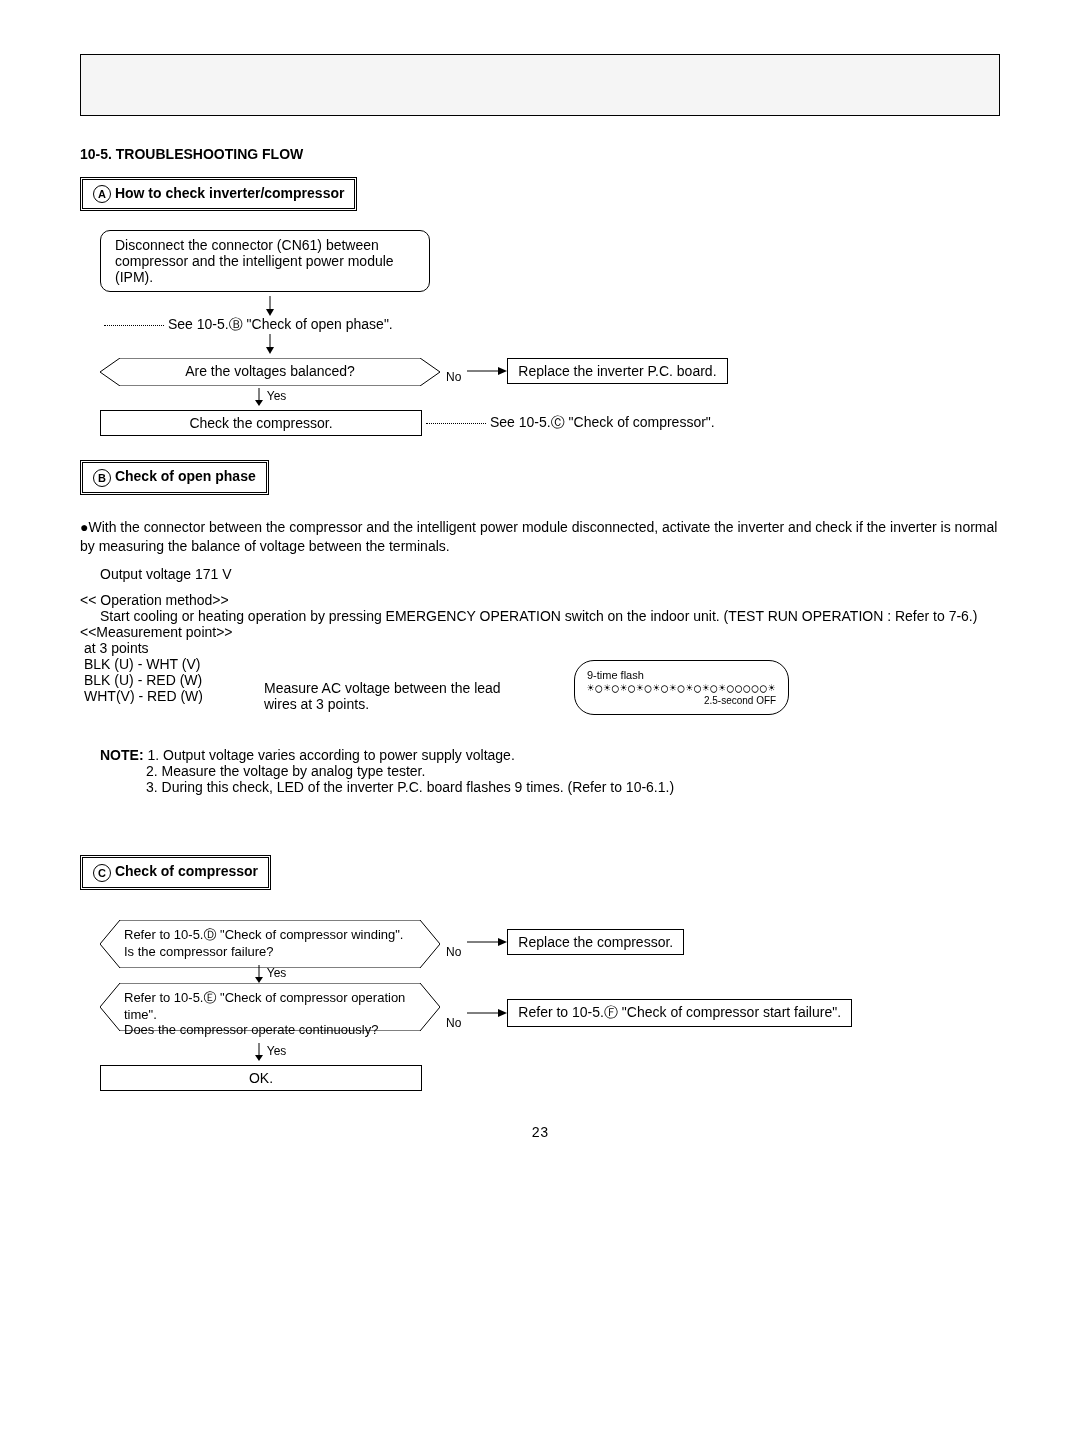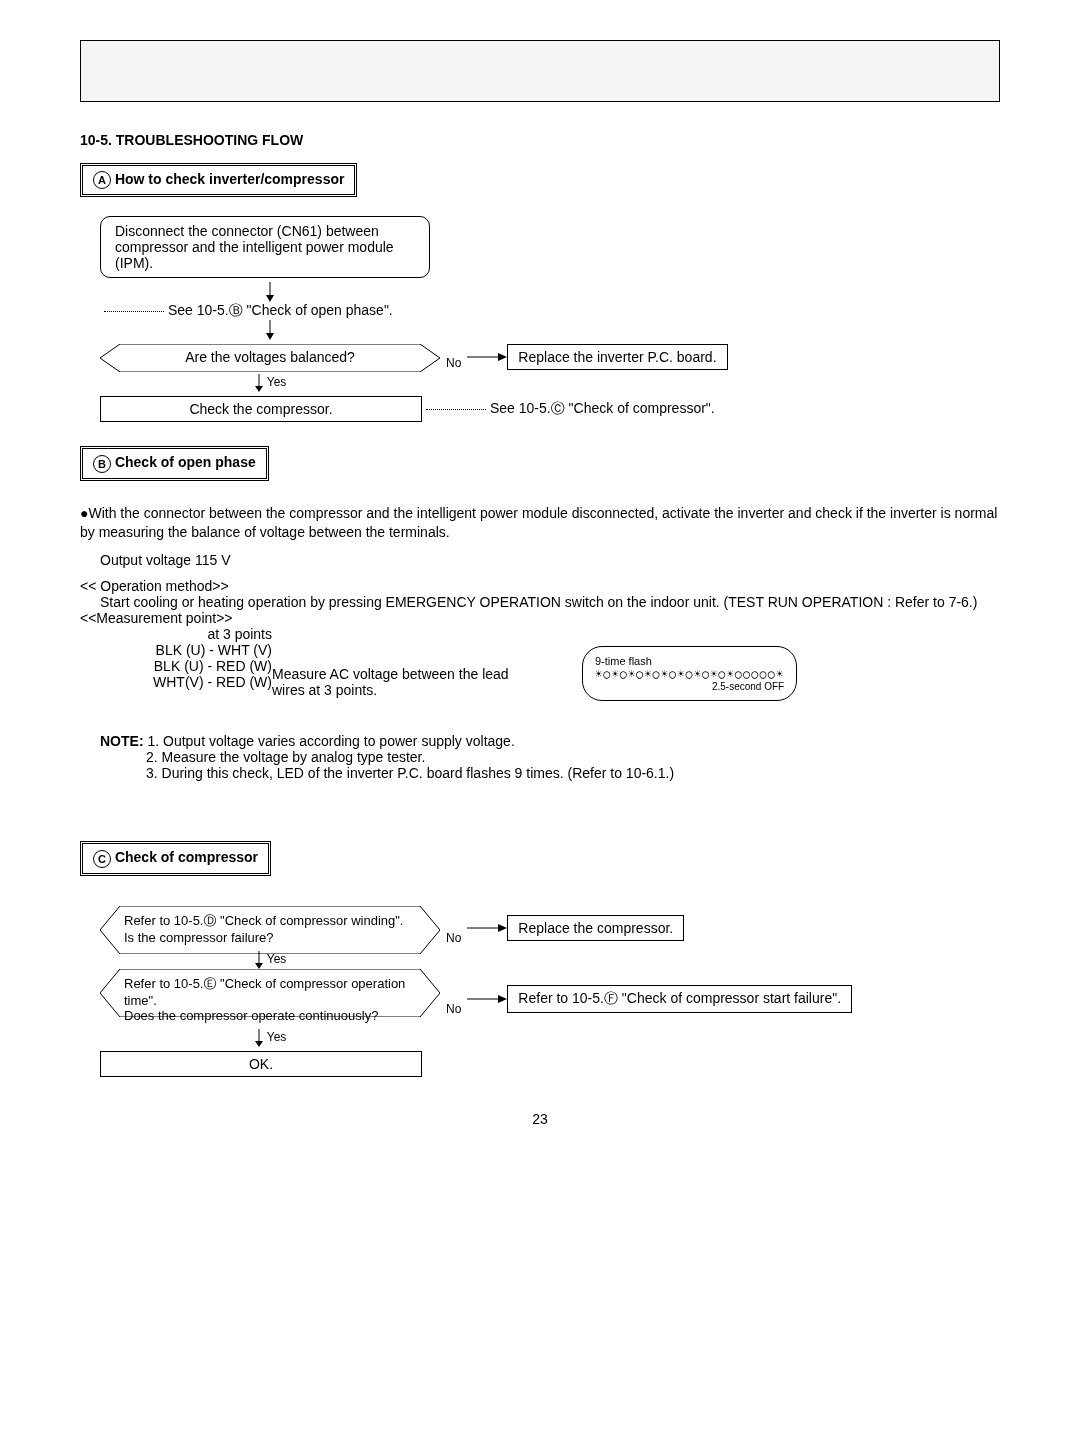--- a/index.html
+++ b/index.html
@@ -4,21 +4,21 @@
   <style>
     body {
       font-family: Arial, sans-serif;
       font-size: 14px;
       margin: 0;
       padding: 0;
       background: white;
       width: 1080px;
     }
     .page {
-      padding: 40px 80px;
+      padding: 54px 80px;
       position: relative;
     }
     .header-box {
       border: 1px solid #000;
       height: 60px;
       margin-bottom: 30px;
       background: #f5f5f5;
     }
     .section-title {
       font-weight: bold;
@@ -84,20 +84,21 @@
       position: relative;
     }
     .flash-pattern {
       font-family: monospace;
       letter-spacing: 1px;
       font-size: 12px;
     }
     .page-num {
       text-align: center;
       margin-top: 30px;
+      font-family: Liberation Mono, monospace;
     }
     svg.flowarrow { display: block; }
   </style>
 </head>
 <body>
 
 <div class="page">
 
   <div class="header-box"></div>
 
@@ -163,28 +164,28 @@
     </div>
   </div>
 
   <div style="margin-top:20px;">
     <div class="box-double">
       <span class="circled">B</span>
       <span>Check of open phase</span>
     </div>
 
     <div class="note-text">●With the connector between the compressor and the intelligent power module disconnected, activate the inverter and check if the inverter is normal by measuring the balance of voltage between the terminals.</div>
-    <div class="note-text" style="margin-left:20px;">Output voltage 115 V</div>
+    <div class="note-text" style="margin-left:20px;">Output voltage 171 V</div>
 
     <div>&lt;&lt; Operation method&gt;&gt;</div>
     <div style="margin-left:20px;">Start cooling or heating operation by pressing EMERGENCY OPERATION switch on the indoor unit. (TEST RUN OPERATION : Refer to 7-6.)</div>
     <div>&lt;&lt;Measurement point&gt;&gt;</div>
 
     <div class="row" style="align-items:flex-start;">
-      <div style="margin-left:12px;width:180px;text-align:right;">
+      <div style="margin-left:4px;width:180px;">
         <div>at 3 points</div>
         <div>BLK (U) - WHT (V)</div>
         <div>BLK (U) - RED (W)</div>
         <div>WHT(V) - RED (W)</div>
       </div>
       <div style="width:250px;margin-top:40px;">Measure AC voltage between the lead wires at 3 points.</div>
       <div style="margin-left:60px;margin-top:20px;">
         <div class="flash-box">
           <div>9-time flash</div>
           <div class="flash-pattern">☀○☀○☀○☀○☀○☀○☀○☀○☀○○○○○☀</div>

